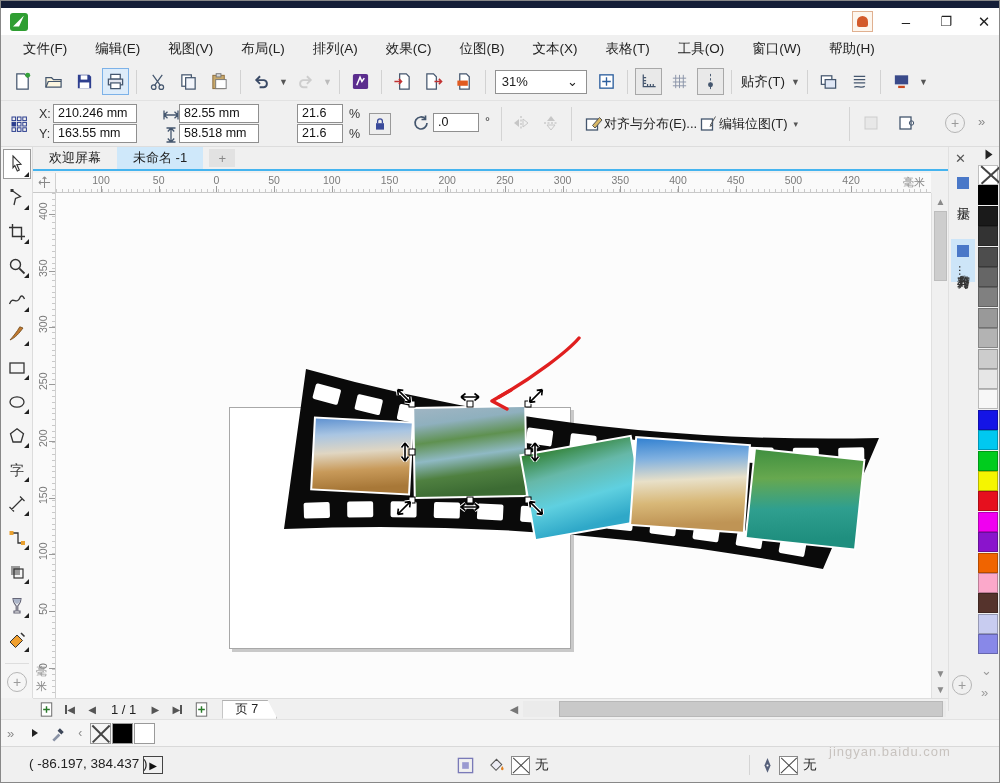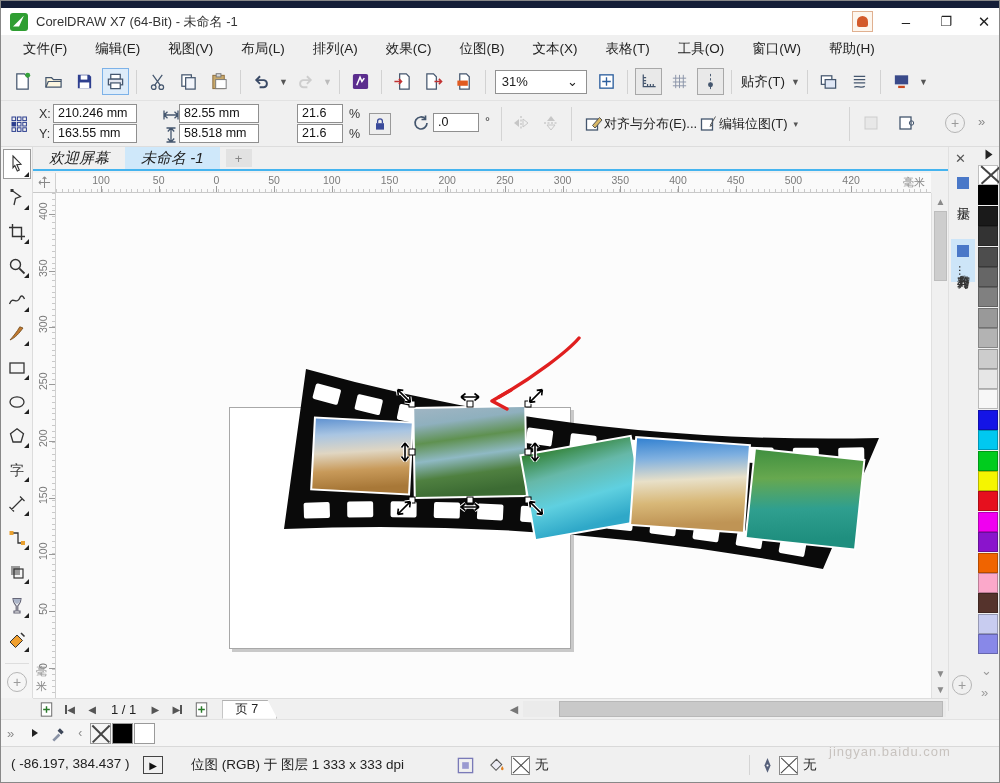--- a/index.html
+++ b/index.html
@@ -33,21 +33,21 @@
   .pfield{position:absolute;height:19px;background:#fff;border:1px solid #8f8f8f;font-size:12.5px;color:#111;padding:1px 4px;line-height:15px;}
   .plabel{position:absolute;font-size:12.5px;color:#333;}
   .pbtn{position:absolute;display:flex;align-items:center;font-size:13px;color:#222;}
   .pbtn svg{width:18px;height:18px;margin-right:5px;}
   .psep{position:absolute;width:1px;height:34px;top:6px;background:#d4d4d4;}
   .picon{position:absolute;width:20px;height:20px;}
   .picon svg{width:100%;height:100%;}
   .grey-ico{opacity:.4;}
   
   .tabrow{position:absolute;left:32px;top:146px;width:915px;height:24px;background:#f0f0f0;border-bottom:2px solid #45b4ef;display:flex;align-items:flex-end;}
-  .dtab{height:22px;padding:0 16px;font-size:15px;color:#222;display:flex;align-items:center;font-style:italic;}
+  .dtab{height:22px;padding:0 16px;font-size:13px;color:#222;display:flex;align-items:center;}
   .dtab.active{background:#cfe8fa;}
   .dtab-plus{width:26px;height:18px;margin:0 0 2px 6px;background:#e2e2e2;color:#888;font-size:13px;display:flex;align-items:center;justify-content:center;}
   
   .rulercorner{position:absolute;left:32px;top:172px;width:23px;height:20px;background:#f7f7f7;border-right:1px solid #d0d0d0;border-bottom:1px solid #c9c9c9;display:flex;align-items:center;justify-content:center;color:#777;font-size:11px;}
   .hruler{position:absolute;left:55px;top:172px;width:875px;height:20px;background:#fafafa;border-bottom:1px solid #c9c9c9;overflow:hidden;}
   .hruler .lbl{position:absolute;top:1px;font-size:10.5px;color:#7a7a7a;transform:translateX(-50%);}
   .hruler .tick{position:absolute;bottom:0;width:1px;height:6px;background:#9a9a9a;}
   .hr-minor{position:absolute;left:0;bottom:0;width:100%;height:3px;background:repeating-linear-gradient(90deg,#c9c9c9 0 1px,transparent 1px 5.8px);}
   .hr-unit{position:absolute;right:6px;top:2px;font-size:11px;color:#8a8a8a;}
   .vruler{position:absolute;left:32px;top:192px;width:23px;height:505px;background:#fafafa;border-right:1px solid #d0d0d0;overflow:hidden;}
@@ -116,21 +116,20 @@
   .watermark{position:absolute;left:828px;top:743px;font-size:13px;color:rgba(150,140,130,.45);letter-spacing:1px;}
 </style>
 </head>
 <body>
 
 <div id="app">
   <div class="topstrip"></div>
 
   <div class="titlebar">
     <div class="applogo"></div>
-    <span class="wtitle">CorelDRAW X7 (64-Bit) - 未命名 -1</span>
     <div class="avatarbtn">
         <div class="avatar-ico"></div>
       </div>
     <div class="winbtn" style="left:888px;">–</div>
     <div class="winbtn" style="left:928px;font-size:13px;">❐</div>
     <div class="winbtn" style="left:966px;">✕</div>
   </div>
 
   <div class="menubar" id="menubar">
       <span class="menu-item">文件(F)</span>
@@ -746,23 +745,22 @@
       </span>
     <span class="bp-lt">‹</span>
     <span id="docpal" style="display:flex;">
         <span class="bp-swatch none"></span>
         <span class="bp-swatch" style="background: rgb(0, 0, 0);"></span>
         <span class="bp-swatch" style="background: rgb(255, 255, 255);"></span>
       </span>
   </div>
 
   <div class="statusbar">
-    <span class="sb" style="left:10px;">( -86.197, 384.437 )</span>
+    <span class="sb" style="left:28px;">( -86.197, 384.437 )</span>
     <span class="sb playbox" style="left:142px;">▶</span>
-    <span class="sb" style="left:190px;">位图 (RGB) 于 图层 1 333 x 333 dpi</span>
     <span class="sb sb-ico" style="left:455px;"><svg viewBox="0 0 20 20">
           <rect x="2.5" y="2.5" width="15" height="15" fill="none" stroke="#7a7ab8" stroke-width="1.4"></rect>
           <rect x="6.5" y="6.5" width="7" height="7" fill="#9a9ad0"></rect>
         </svg></span>
     <span class="sb sb-ico" style="left:486px;"><svg viewBox="0 0 20 20">
           <path d="M4 9.5 L10 3.5 L15.5 9 L9.5 15 Z" fill="#ececf4" stroke="#555" stroke-width="1.1"></path>
           <path d="M16 10.5 c1.6 2.2 2 3.4 .7 4.3 c-1.1 .7-2.2-.3-1.9-1.8 Z" fill="#e08020"></path>
         </svg></span>
     <span class="sb-swatch" style="left:510px;top:9px;"></span>
     <span class="sb" style="left:534px;">无</span>

